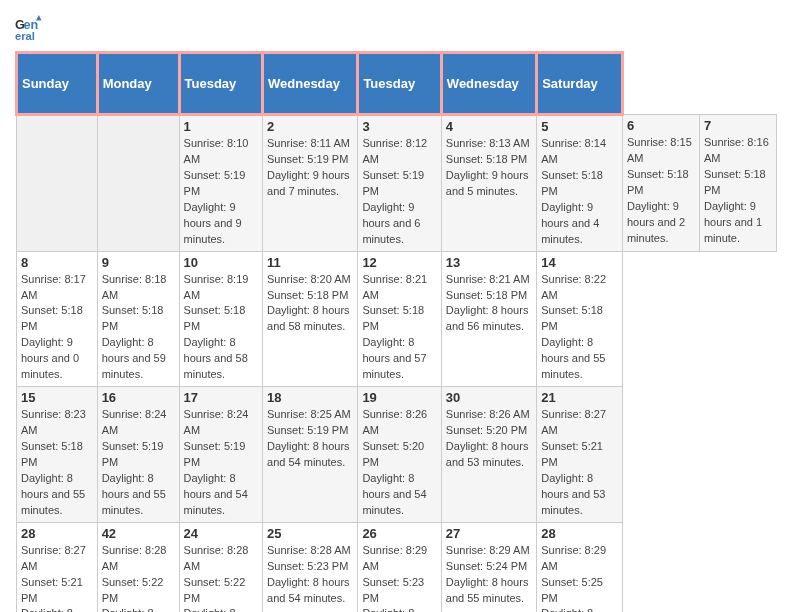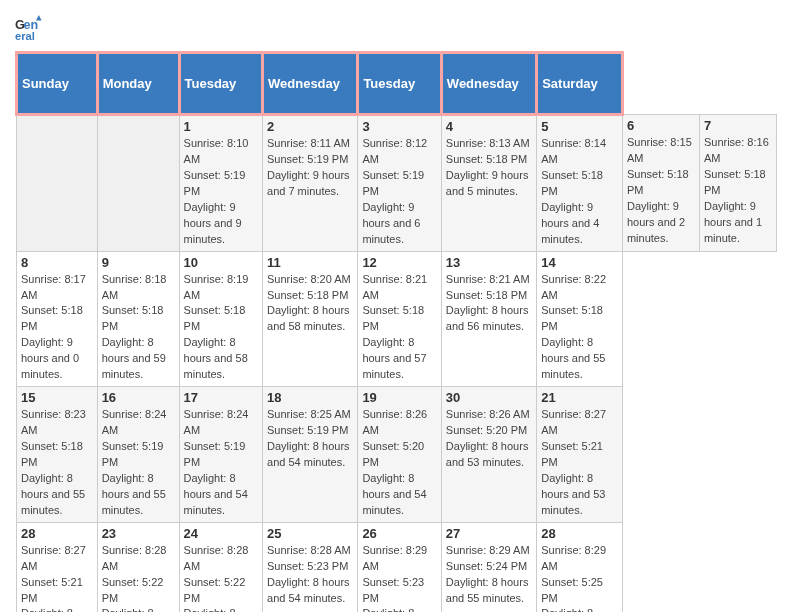--- a/index.html
+++ b/index.html
@@ -146,21 +146,21 @@
           <td><span class="day-num">15</span><span class="day-info">Sunrise: 8:23 AM<br>Sunset: 5:18 PM<br>Daylight: 8 hours and 55 minutes.</span></td>
           <td><span class="day-num">16</span><span class="day-info">Sunrise: 8:24 AM<br>Sunset: 5:19 PM<br>Daylight: 8 hours and 55 minutes.</span></td>
           <td><span class="day-num">17</span><span class="day-info">Sunrise: 8:24 AM<br>Sunset: 5:19 PM<br>Daylight: 8 hours and 54 minutes.</span></td>
           <td><span class="day-num">18</span><span class="day-info">Sunrise: 8:25 AM<br>Sunset: 5:19 PM<br>Daylight: 8 hours and 54 minutes.</span></td>
           <td><span class="day-num">19</span><span class="day-info">Sunrise: 8:26 AM<br>Sunset: 5:20 PM<br>Daylight: 8 hours and 54 minutes.</span></td>
           <td><span class="day-num">30</span><span class="day-info">Sunrise: 8:26 AM<br>Sunset: 5:20 PM<br>Daylight: 8 hours and 53 minutes.</span></td>
           <td><span class="day-num">21</span><span class="day-info">Sunrise: 8:27 AM<br>Sunset: 5:21 PM<br>Daylight: 8 hours and 53 minutes.</span></td>
         </tr>
         <tr>
           <td><span class="day-num">28</span><span class="day-info">Sunrise: 8:27 AM<br>Sunset: 5:21 PM<br>Daylight: 8 hours and 53 minutes.</span></td>
-          <td><span class="day-num">23</span><span class="day-info">Sunrise: 8:28 AM<br>Sunset: 5:22 PM<br>Daylight: 8 hours and 53 minutes.</span></td>
+          <td><span class="day-num">42</span><span class="day-info">Sunrise: 8:28 AM<br>Sunset: 5:22 PM<br>Daylight: 8 hours and 53 minutes.</span></td>
           <td><span class="day-num">24</span><span class="day-info">Sunrise: 8:28 AM<br>Sunset: 5:22 PM<br>Daylight: 8 hours and 54 minutes.</span></td>
           <td><span class="day-num">25</span><span class="day-info">Sunrise: 8:28 AM<br>Sunset: 5:23 PM<br>Daylight: 8 hours and 54 minutes.</span></td>
           <td><span class="day-num">26</span><span class="day-info">Sunrise: 8:29 AM<br>Sunset: 5:23 PM<br>Daylight: 8 hours and 54 minutes.</span></td>
           <td><span class="day-num">27</span><span class="day-info">Sunrise: 8:29 AM<br>Sunset: 5:24 PM<br>Daylight: 8 hours and 55 minutes.</span></td>
           <td><span class="day-num">28</span><span class="day-info">Sunrise: 8:29 AM<br>Sunset: 5:25 PM<br>Daylight: 8 hours and 55 minutes.</span></td>
         </tr>
         <tr>
           <td><span class="day-num">29</span><span class="day-info">Sunrise: 8:30 AM<br>Sunset: 5:26 PM<br>Daylight: 8 hours and 56 minutes.</span></td>
           <td><span class="day-num">50</span><span class="day-info">Sunrise: 8:30 AM<br>Sunset: 5:26 PM<br>Daylight: 8 hours and 56 minutes.</span></td>
           <td><span class="day-num">31</span><span class="day-info">Sunrise: 8:30 AM<br>Sunset: 5:27 PM<br>Daylight: 8 hours and 57 minutes.</span></td>

